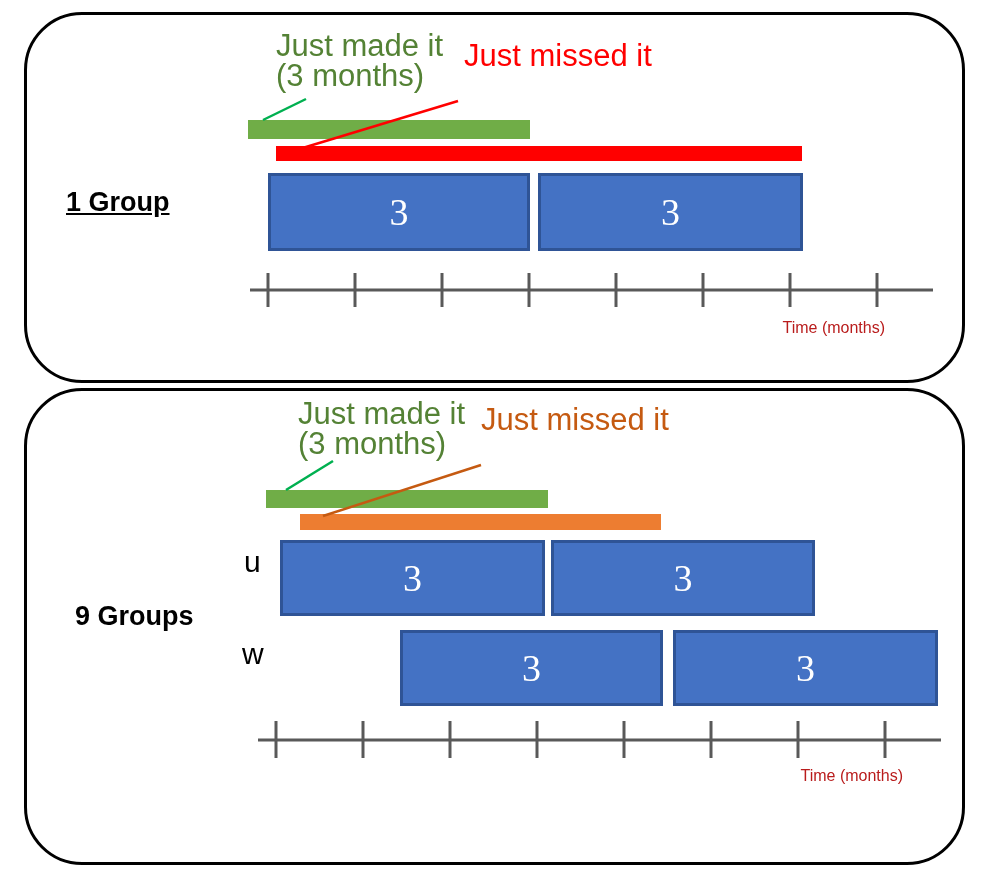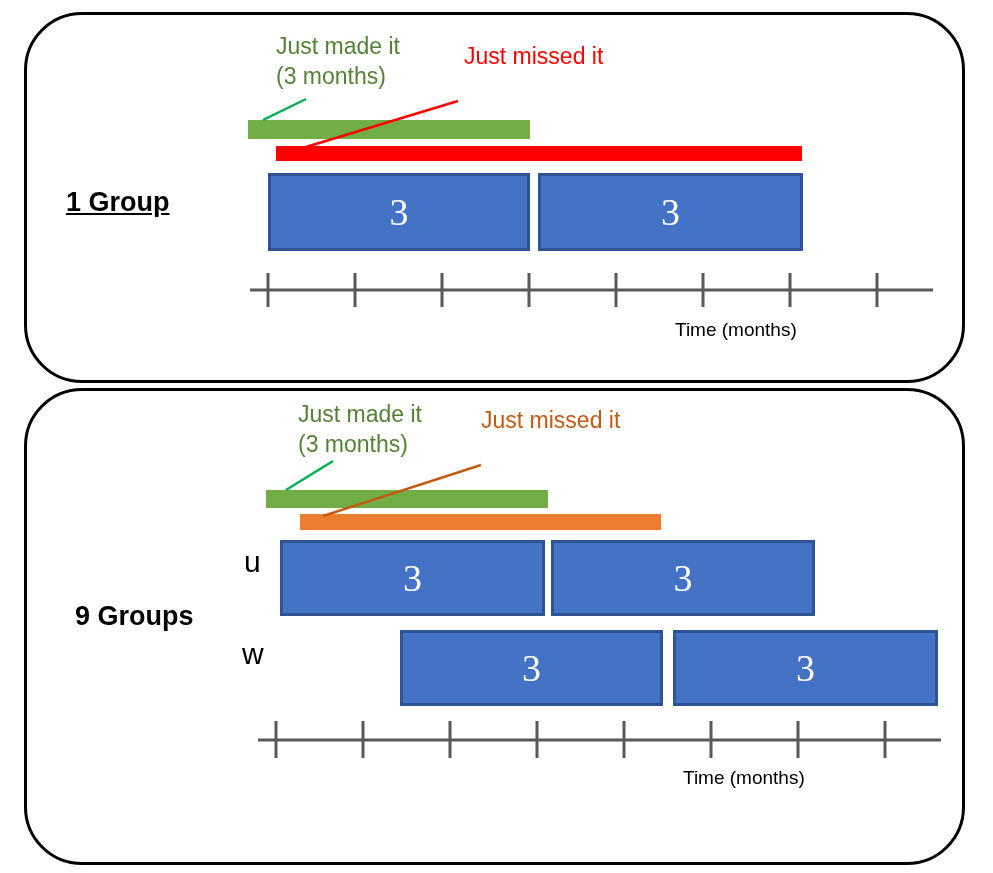--- a/index.html
+++ b/index.html
@@ -9,34 +9,34 @@
   }
   .panel{
     position:absolute;left:24px;width:941px;
     border:3px solid #000000;border-radius:58px;background:#ffffff;box-sizing:border-box;
   }
   #panel-1{top:12px;height:371px;}
   #panel-2{top:388px;height:477px;}
   .abs{position:absolute;}
   .group-label{font-size:27px;font-weight:bold;color:#000000;white-space:nowrap;}
   .row-label{font-size:30px;color:#000000;white-space:nowrap;}
-  .callout{font-size:23px;line-height:30px;white-space:nowrap;}
+  .callout{font-size:31px;line-height:30px;white-space:nowrap;}
   .callout-made{color:#548235;}
   .callout-missed-red{color:#FF0000;}
   .callout-missed-orange{color:#C55A11;}
   .bar{position:absolute;}
   .bar-made{background:#70AD47;}
   .bar-missed-red{background:#FF0000;}
   .bar-missed-orange{background:#ED7D31;}
   .block{
     position:absolute;background:#4472C4;border:3px solid #2F5496;box-sizing:border-box;
     display:flex;align-items:center;justify-content:center;
     color:#ffffff;font-family:"Liberation Serif",serif;font-size:38px;
   }
-  .axis-label{font-size:19px;color:#000000;text-align:left;white-space:nowrap;}
+  .axis-label{font-size:16px;color:#b91c1c;text-align:right;white-space:nowrap;}
   svg.overlay{position:absolute;left:0;top:0;pointer-events:none;}
   .axis-stroke{stroke:#595959;stroke-width:3;}
   .ann-green{stroke:#00B050;stroke-width:2.5;}
   .ann-red{stroke:#FF0000;stroke-width:2.5;}
   .ann-orange{stroke:#C55A11;stroke-width:2.5;}
 </style>
 </head>
 <body>
 
 <div id="canvas">

